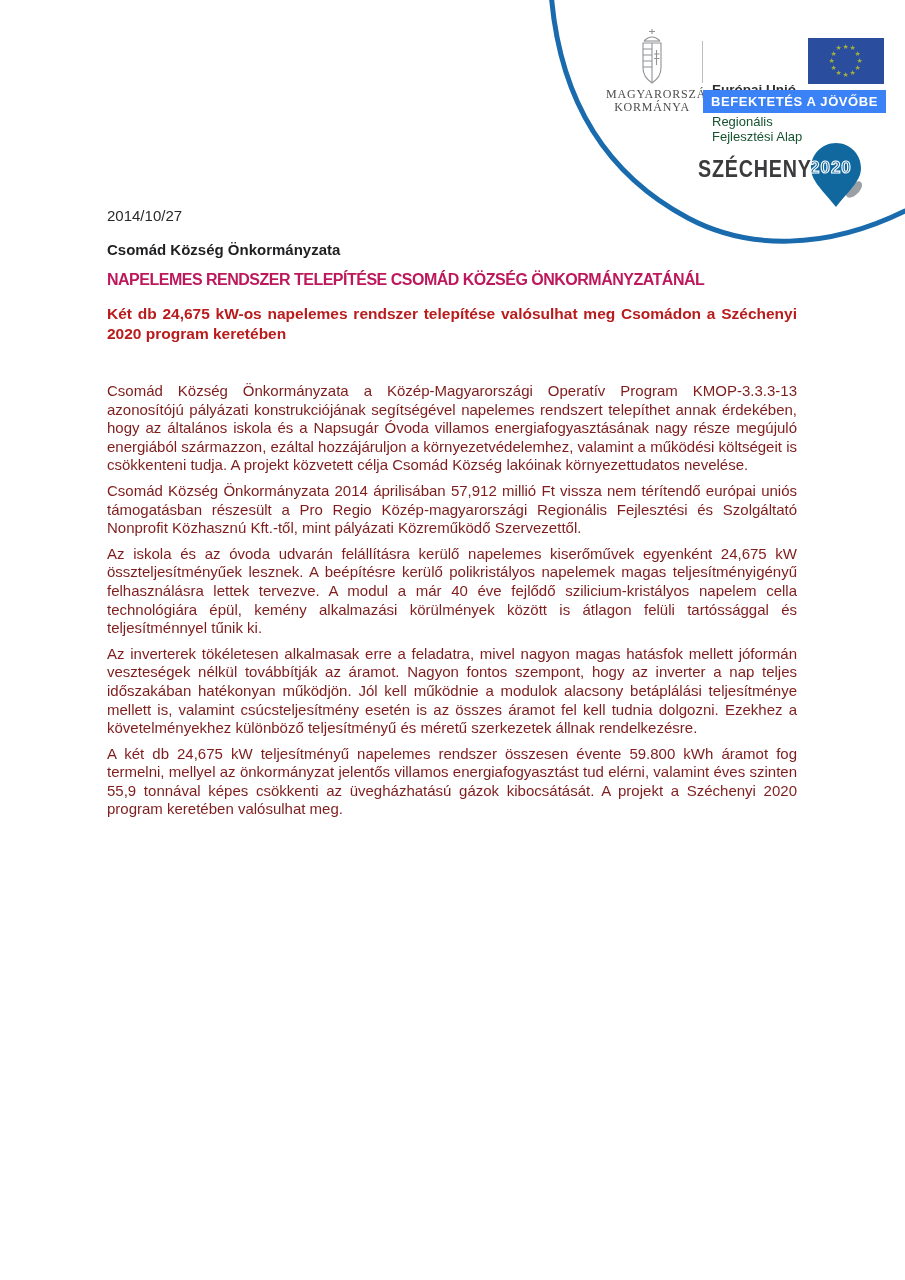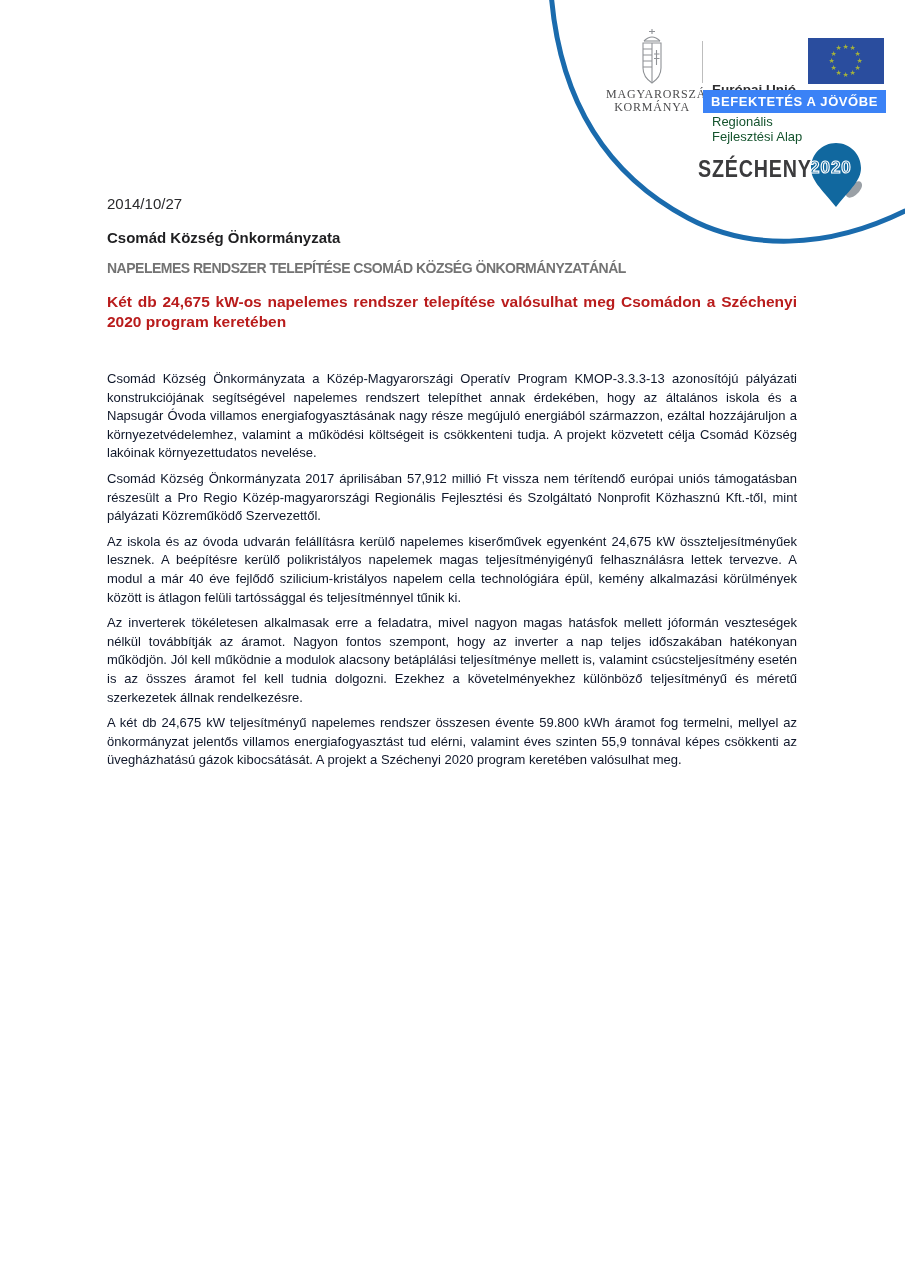--- a/index.html
+++ b/index.html
@@ -31,32 +31,32 @@
                     position:absolute; left:0; top:5px; white-space:nowrap; }
   .pin-wrap { position:absolute; left:112px; top:-8px; width:52px; height:68px; }
   .pin-leaf { position:absolute; left:34px; top:42px; width:20px; height:11px; background:#9aa0a6;
               border-radius:60% 40% 60% 40%; transform:rotate(-38deg); }
   .pin-svg { position:absolute; left:0; top:0; }
   .pin-year { position:absolute; left:0; top:16px; width:52px; text-align:left;
               font-weight:bold; font-size:17px; letter-spacing:1px; color:transparent;
               -webkit-text-stroke:1.1px #ffffff; }
 
   
-  .content { position:absolute; left:107px; top:0; width:690px; }
+  .content { position:absolute; left:107px; top:12px; width:690px; }
   .date { margin-top:195px; font-size:15px; color:#2a2a2c; }
   .org  { margin-top:17px; font-size:15px; font-weight:bold; color:#1f1f21; }
   .title { margin:37px 0 0 0; font-size:28px; line-height:30px; font-weight:bold;
            color:#2553a8; letter-spacing:0.3px; }
-  .headline { margin:13px 0 0 0; font-size:14px; line-height:18px; font-weight:bold;
-              letter-spacing:-0.5px; color:#737373; }
+  .headline { margin:13px 0 0 0; font-size:16px; line-height:18px; font-weight:bold;
+              letter-spacing:-0.5px; color:#be185d; }
   .subheadline { margin:15px 0 0 0; font-size:15.5px; line-height:20px; font-weight:bold;
                  text-align:justify; color:#b91c1c; }
   .body-text { margin-top:38px; }
-  .body-text p { margin:0 0 7px 0; font-size:13px; line-height:18.6px; text-align:justify;
-                 color:#0f172a; }
+  .body-text p { margin:0 0 7px 0; font-size:15px; line-height:18.6px; text-align:justify;
+                 color:#7f1d1d; }
 </style>
 </head>
 <body>
 
 <div class="page">
 
   <svg class="arc" width="905" height="270" viewBox="0 0 905 270">
     <path d="M 551 -8 C 558 85 594 168 688 218 C 748 250 826 250 905 211" fill="none" stroke="#1a6bad" stroke-width="5" stroke-linecap="round"></path>
   </svg>
 
@@ -109,20 +109,20 @@
     </div>
   </div>
 
   <div class="content">
     <div class="date">2014/10/27</div>
     <div class="org">Csomád Község Önkormányzata</div>
     <h2 class="headline">NAPELEMES RENDSZER TELEPÍTÉSE CSOMÁD KÖZSÉG ÖNKORMÁNYZATÁNÁL</h2>
     <h3 class="subheadline">Két db 24,675 kW-os napelemes rendszer telepítése valósulhat meg Csomádon a Széchenyi 2020 program keretében</h3>
     <div class="body-text">
       <p>Csomád Község Önkormányzata a Közép-Magyarországi Operatív Program KMOP-3.3.3-13 azonosítójú pályázati konstrukciójának segítségével napelemes rendszert telepíthet annak érdekében, hogy az általános iskola és a Napsugár Óvoda villamos energiafogyasztásának nagy része megújuló energiából származzon, ezáltal hozzájáruljon a környezetvédelemhez, valamint a működési költségeit is csökkenteni tudja. A projekt közvetett célja Csomád Község lakóinak környezettudatos nevelése.</p>
-      <p>Csomád Község Önkormányzata 2017 áprilisában 57,912 millió Ft vissza nem térítendő európai uniós támogatásban részesült a Pro Regio Közép-magyarországi Regionális Fejlesztési és Szolgáltató Nonprofit Közhasznú Kft.-től, mint pályázati Közreműködő Szervezettől.</p>
+      <p>Csomád Község Önkormányzata 2014 áprilisában 57,912 millió Ft vissza nem térítendő európai uniós támogatásban részesült a Pro Regio Közép-magyarországi Regionális Fejlesztési és Szolgáltató Nonprofit Közhasznú Kft.-től, mint pályázati Közreműködő Szervezettől.</p>
       <p>Az iskola és az óvoda udvarán felállításra kerülő napelemes kiserőművek egyenként 24,675 kW összteljesítményűek lesznek. A beépítésre kerülő polikristályos napelemek magas teljesítményigényű felhasználásra lettek tervezve. A modul a már 40 éve fejlődő szilicium-kristályos napelem cella technológiára épül, kemény alkalmazási körülmények között is átlagon felüli tartóssággal és teljesítménnyel tűnik ki.</p>
       <p>Az inverterek tökéletesen alkalmasak erre a feladatra, mivel nagyon magas hatásfok mellett jóformán veszteségek nélkül továbbítják az áramot. Nagyon fontos szempont, hogy az inverter a nap teljes időszakában hatékonyan működjön. Jól kell működnie a modulok alacsony betáplálási teljesítménye mellett is, valamint csúcsteljesítmény esetén is az összes áramot fel kell tudnia dolgozni. Ezekhez a követelményekhez különböző teljesítményű és méretű szerkezetek állnak rendelkezésre.</p>
       <p>A két db 24,675 kW teljesítményű napelemes rendszer összesen évente 59.800 kWh áramot fog termelni, mellyel az önkormányzat jelentős villamos energiafogyasztást tud elérni, valamint éves szinten 55,9 tonnával képes csökkenti az üvegházhatású gázok kibocsátását. A projekt a Széchenyi 2020 program keretében valósulhat meg.</p>
     </div>
   </div>
 
 </div>
 
 </body></html>

